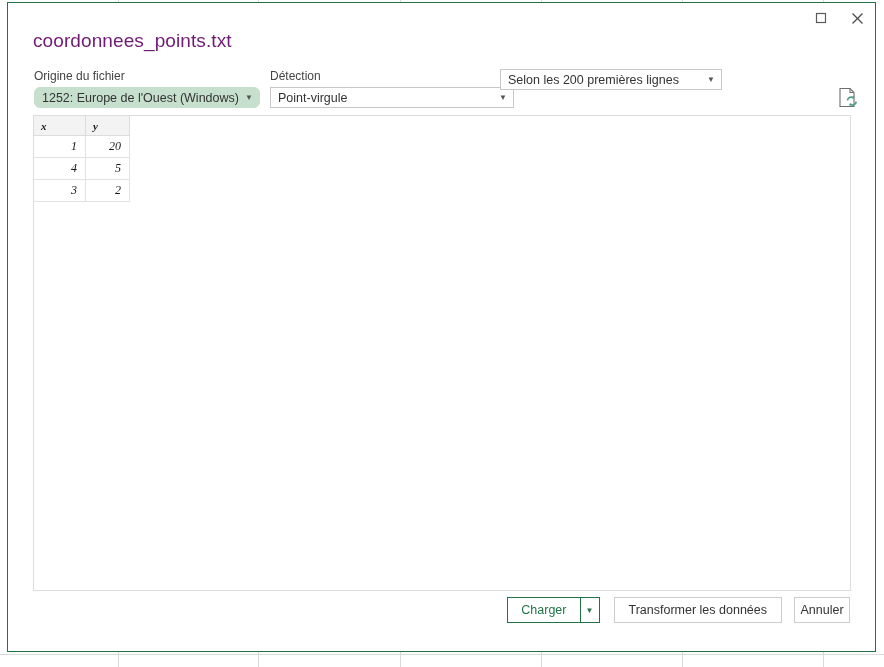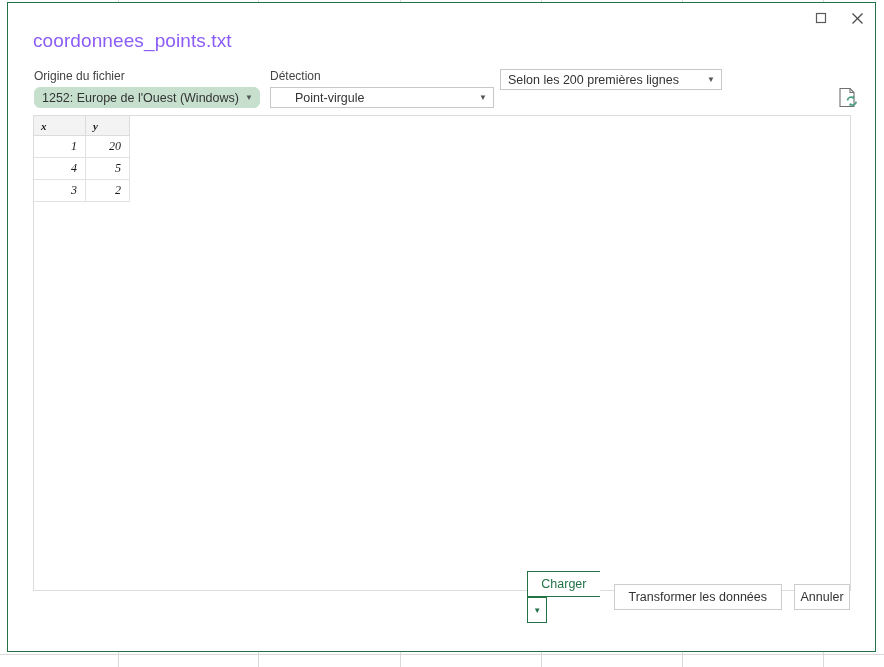--- a/index.html
+++ b/index.html
@@ -69,21 +69,21 @@
     border: none;
   }
   .cap-btn svg { display: block; }
 
   
   #dialog-title {
     position: absolute;
     left: 25px;
     top: 27px;
     font-size: 19px;
-    color: #8b5cf6;
+    color: #701a75;
     letter-spacing: 0.1px;
     white-space: nowrap;
     text-align: right;
   }
 
   
   .option-group {
     position: absolute;
     top: 66px;
   }
@@ -120,21 +120,21 @@
     width: 20px;
     display: flex;
     align-items: center;
     justify-content: center;
     font-size: 8px;
     color: #555555;
   }
   #opt-origin { left: 26px; width: 226px; }
   #opt-origin .combo { width: 226px; border-radius: 6px; }
   #opt-delim  { left: 262px; width: 222px; }
-  #opt-delim .combo { width: 224px; padding-left: 17px; }
+  #opt-delim .combo { width: 244px; }
   #opt-detect { left: 492px; width: 222px; }
   #opt-detect .combo { width: 222px; }
 
   
   #doc-refresh-icon {
     position: absolute;
     left: 830px;
     top: 84px;
     width: 20px;
     height: 22px;
@@ -203,21 +203,20 @@
     align-items: center;
     justify-content: center;
     box-sizing: border-box;
     cursor: default;
     font-family: "Liberation Sans", sans-serif;
     white-space: nowrap;
   }
   #btn-load-group {
     display: flex;
     margin-right: 14px;
-    flex-direction: column;
   }
   #btn-load {
     border: 1px solid #217346;
     border-right: none;
     color: #217346;
     padding: 0 13px;
   }
   #btn-load-arrow {
     border: 1px solid #217346;
     width: 20px;

